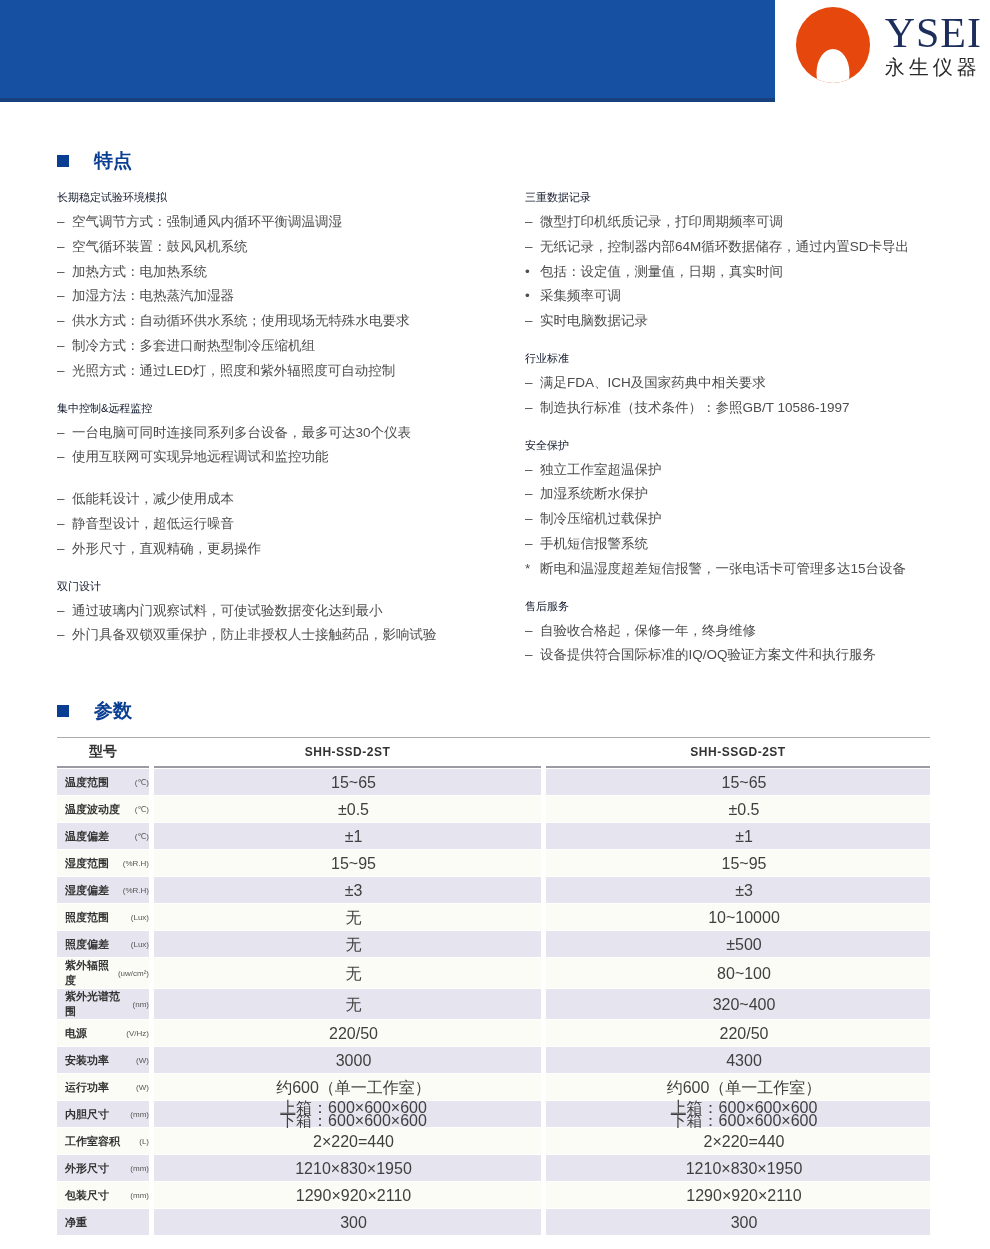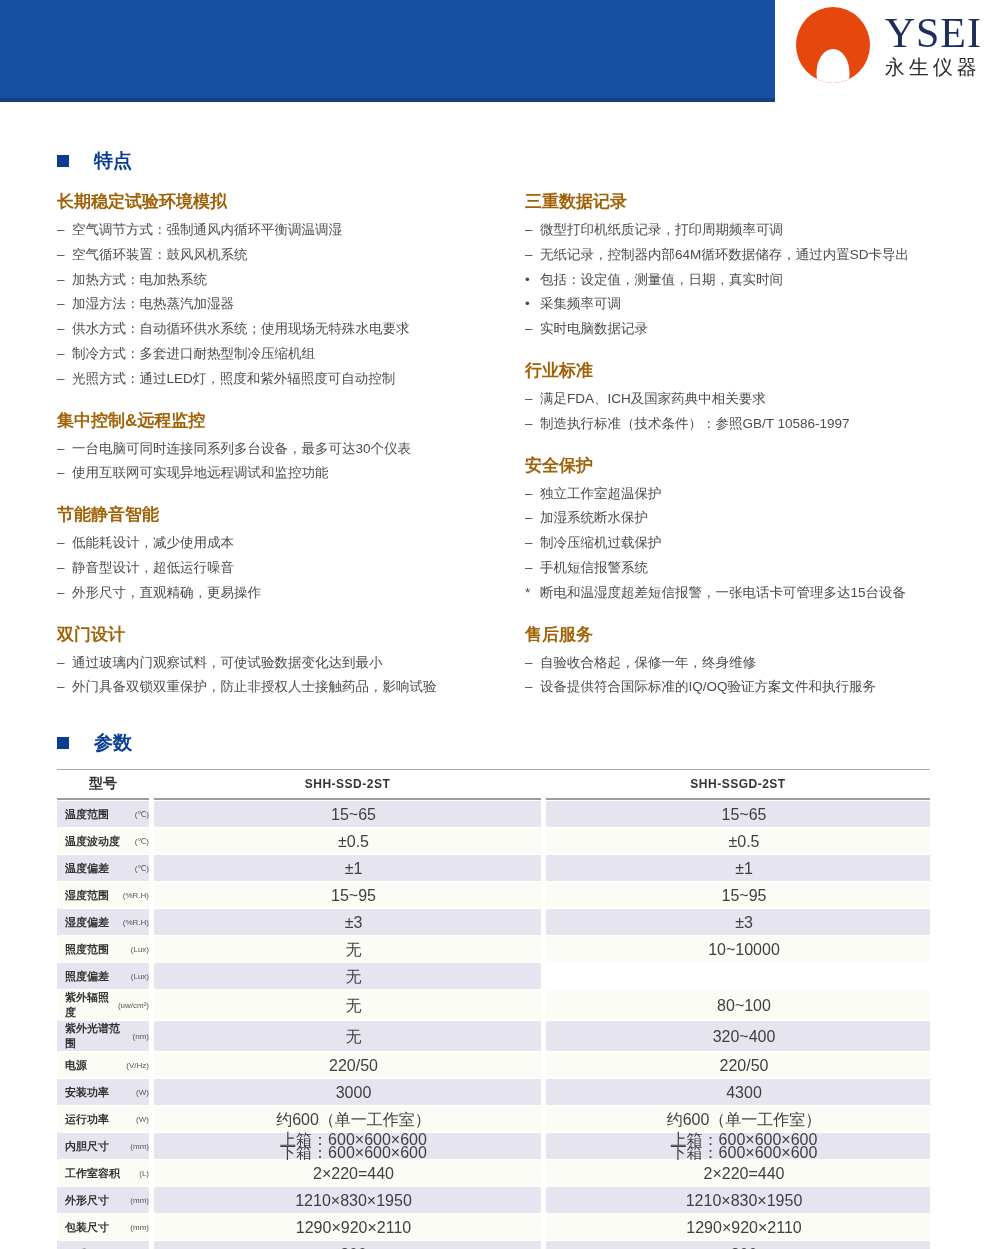--- a/index.html
+++ b/index.html
@@ -35,21 +35,21 @@
   
   .sec-title {
     display:flex; align-items:center; gap:25px;
     font-size:19px; font-weight:bold; color:#0a3e93;
   }
   .sq { width:12px; height:12px; background:#0a3e93; flex:none; }
   
   .features { margin:28px 60px 0 57px; }
   .cols { display:grid; grid-template-columns:455px 1fr; column-gap:13px; margin-top:16px; }
   .group + .group { margin-top:17px; }
-  .group-title { font-size:17px; font-weight:bold; color:#a16207; margin-bottom:5px; }
+  .group-title { font-size:11px; font-weight:normal; color:#0f172a; margin-bottom:5px; }
   .item { display:flex; font-size:13.5px; color:#4c4c4c; line-height:24.8px; }
   .item .m { width:15px; flex:none; }
   
   .params { margin:30px 60px 0 57px; }
   .spec { margin-top:13px; width:873px; }
   .trow { display:grid; grid-template-columns:92px 387px 1fr; column-gap:5px; }
   .thead { border-top:1px solid #ababab; height:31px; }
   .thead .cell {
     height:100%; display:flex; align-items:center; justify-content:center;
     border-bottom:2px solid #9b9ba3; font-weight:bold; color:#333333; background:#ffffff;
@@ -122,21 +122,20 @@
           <div class="item">
             <span class="m">–</span>
             <span class="t">一台电脑可同时连接同系列多台设备，最多可达30个仪表</span>
           </div>
           <div class="item">
             <span class="m">–</span>
             <span class="t">使用互联网可实现异地远程调试和监控功能</span>
           </div>
         </div>
         <div class="group">
-          <div class="group-title">节能静音智能</div>
           <div class="item">
             <span class="m">–</span>
             <span class="t">低能耗设计，减少使用成本</span>
           </div>
           <div class="item">
             <span class="m">–</span>
             <span class="t">静音型设计，超低运行噪音</span>
           </div>
           <div class="item">
             <span class="m">–</span>
@@ -287,20 +286,21 @@
           </div>
           <div class="cell vcell">无</div>
           <div class="cell vcell">10~10000</div>
         </div>
         <div class="trow data shade">
           <div class="cell lcell">
             <span class="spec-label">照度偏差</span>
             <span class="spec-unit">(Lux)</span>
           </div>
           <div class="cell vcell">无</div>
+          <div class="cell vcell">±500</div>
         </div>
         <div class="trow data light">
           <div class="cell lcell">
             <span class="spec-label">紫外辐照度</span>
             <span class="spec-unit">(uw/cm²)</span>
           </div>
           <div class="cell vcell">无</div>
           <div class="cell vcell">80~100</div>
         </div>
         <div class="trow data shade">

